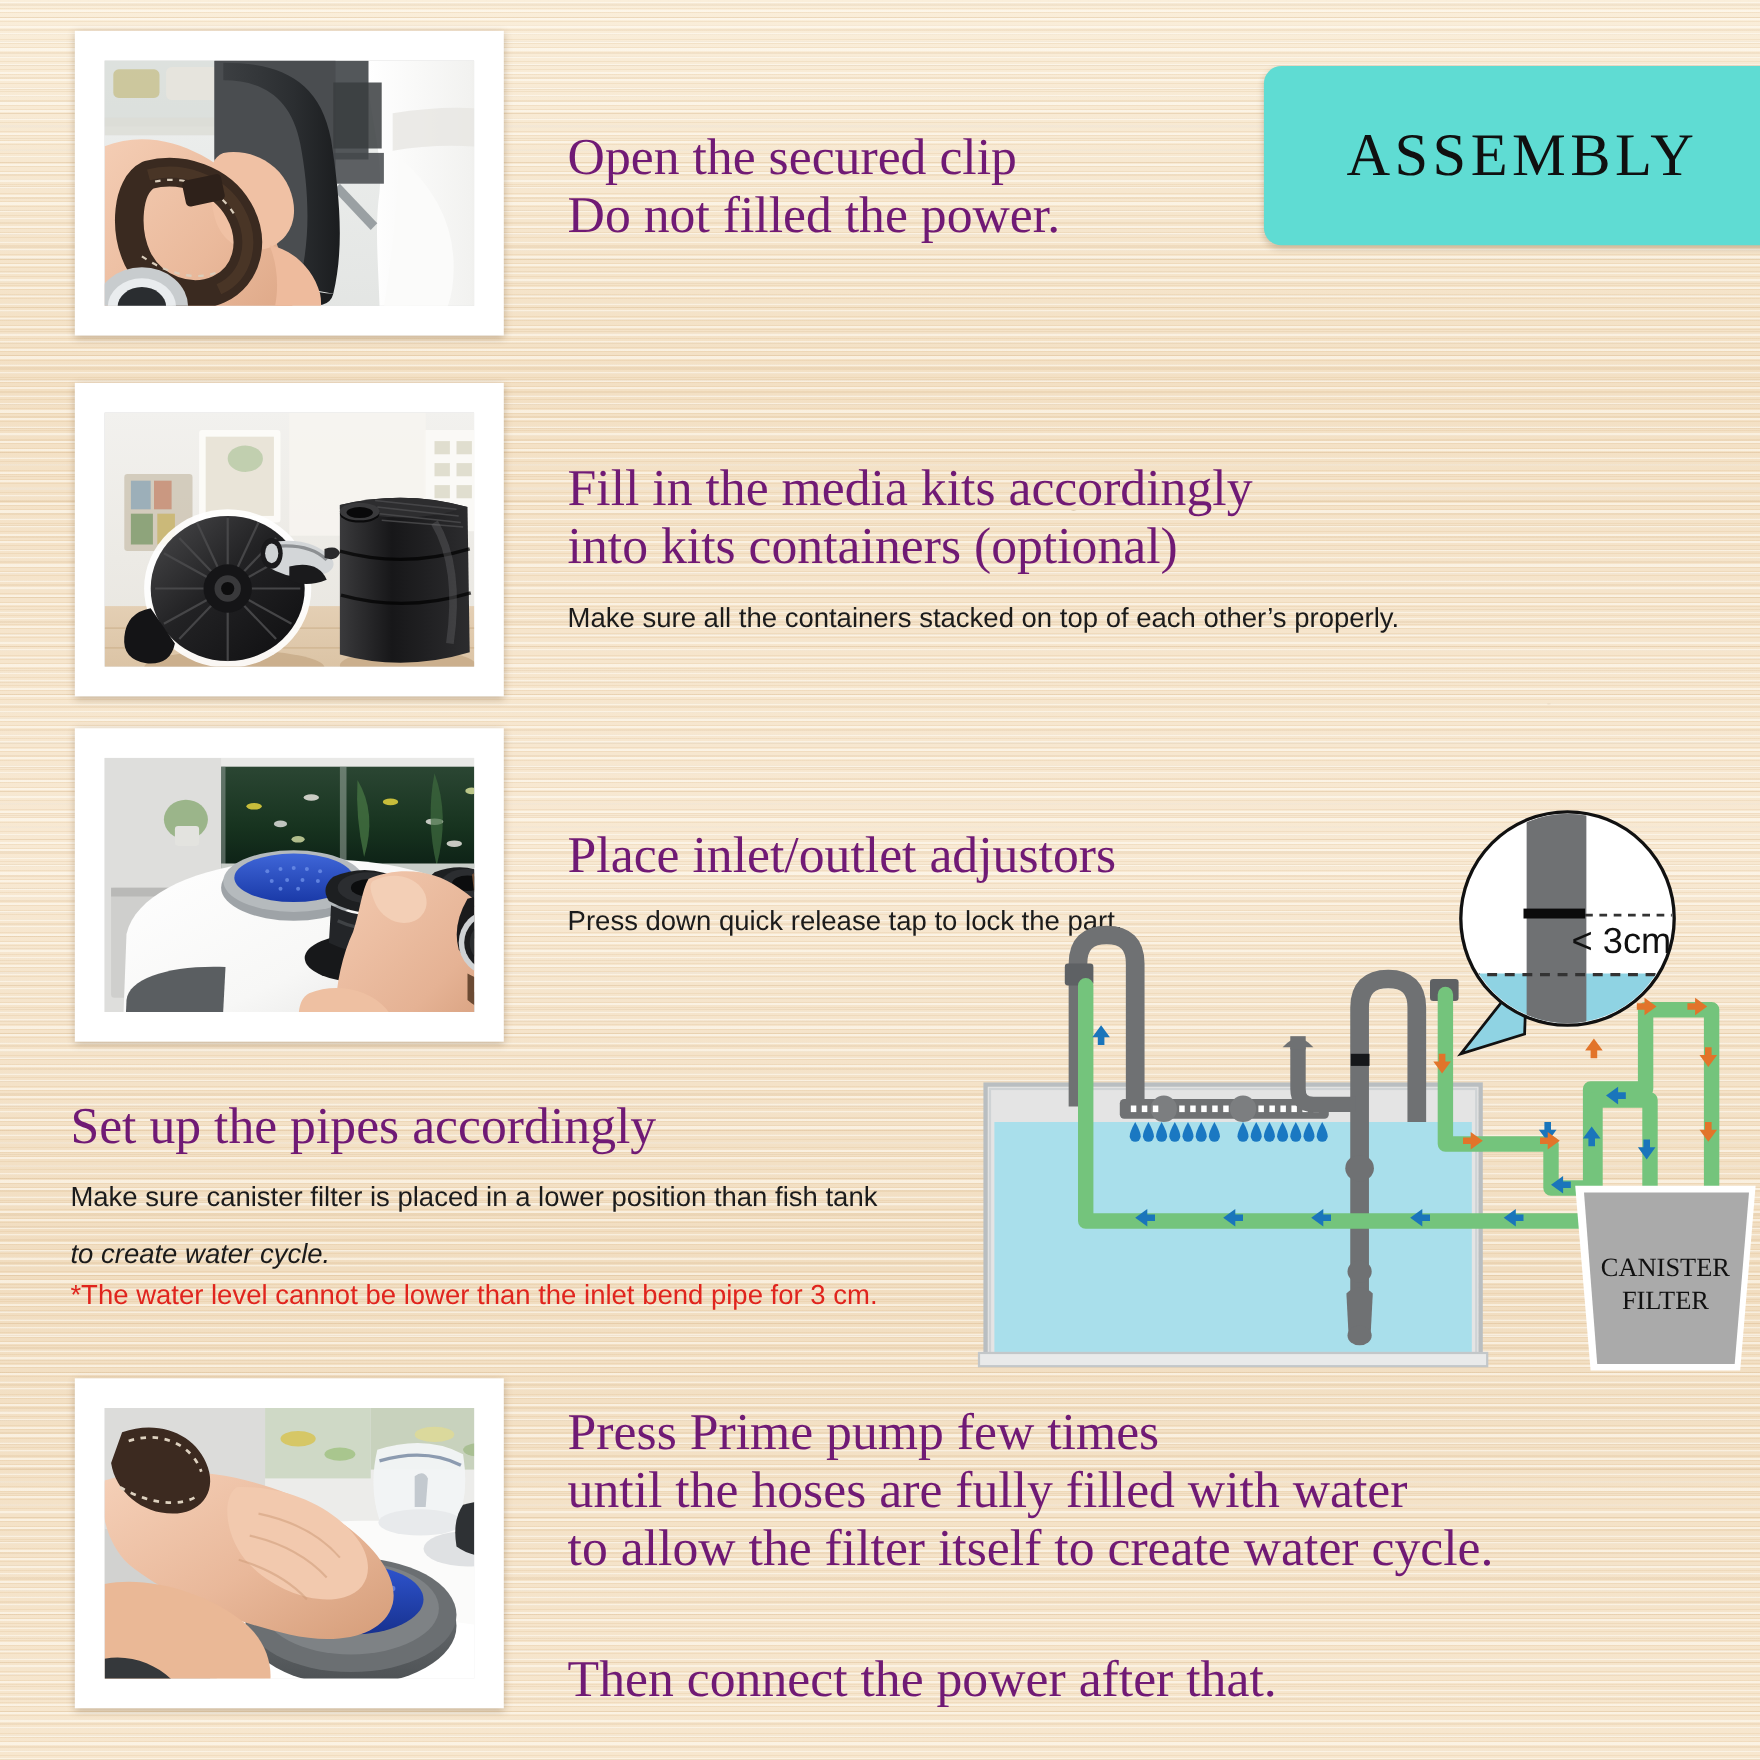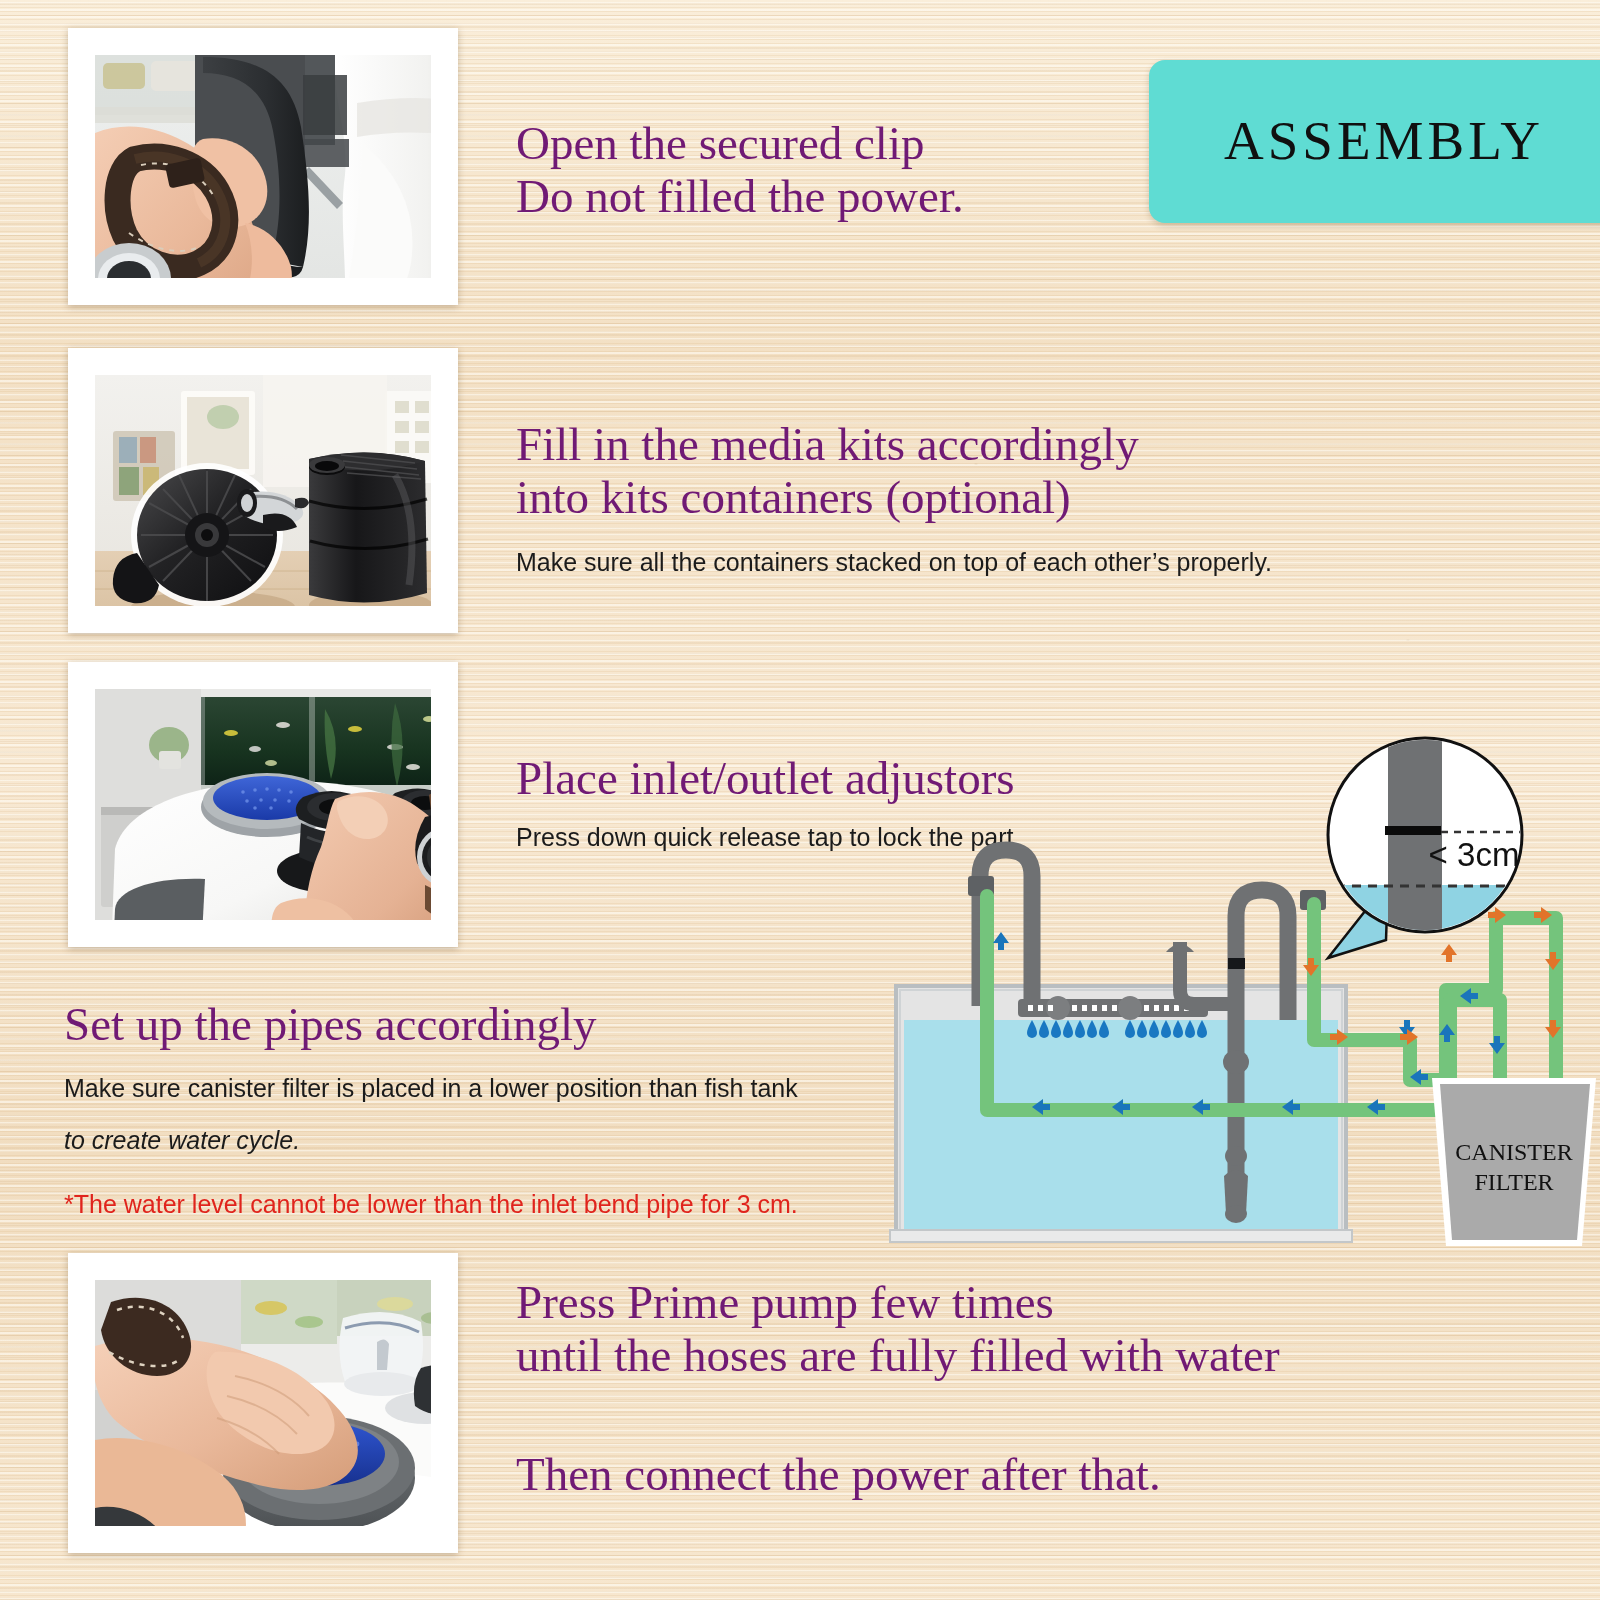--- a/index.html
+++ b/index.html
@@ -417,21 +417,21 @@
 
 <div class="layer" style="left:516px; top:752px;">
   <div class="headline">Place inlet/outlet adjustors</div>
   <div class="subline" style="margin-top:13px;">Press down quick release tap to lock the part.</div>
 </div>
 
 <div class="layer" style="left:64px; top:998px;">
   <div class="headline">Set up the pipes accordingly</div>
   <div class="subline" style="margin-top:18px;">Make sure canister filter is placed in a lower position than fish tank</div>
   <div class="subline" style="margin-top:13px;font-style:italic;">to create water cycle.</div>
-  <div class="warnline" style="margin-top:27px;text-align:center;">*The water level cannot be lower than the inlet bend pipe for 3 cm.</div>
+  <div class="warnline" style="text-align:center;">*The water level cannot be lower than the inlet bend pipe for 3 cm.</div>
 </div>
 
 <div id="diagram">
   <svg width="720" height="560" viewBox="0 0 720 560">
     <defs>
       <marker id="noop"></marker>
     </defs>
 
     <g>
       <rect x="16" y="296" width="450" height="248" fill="#ffffff" opacity=".6"></rect>
@@ -632,14 +632,15 @@
       <path d="M14 72 C42 88 70 90 84 80" fill="none" stroke="#ded2c0" stroke-width="2.5" stroke-dasharray="5 6"></path>
 
       <path d="M0 228 C30 222 64 240 74 266 q4 10 0 16 H0 Z" fill="#35383b"></path>
     </svg>
   </div>
 </div>
 
 <div class="layer" style="left:516px; top:1276px;">
   <div class="headline">Press Prime pump few times</div>
   <div class="headline">until the hoses are fully filled with water</div>
+  <div class="headline">to allow the filter itself to create water cycle.</div>
   <div class="headline" style="margin-top:66px;">Then connect the power after that.</div>
 </div>
 
 </body></html>

